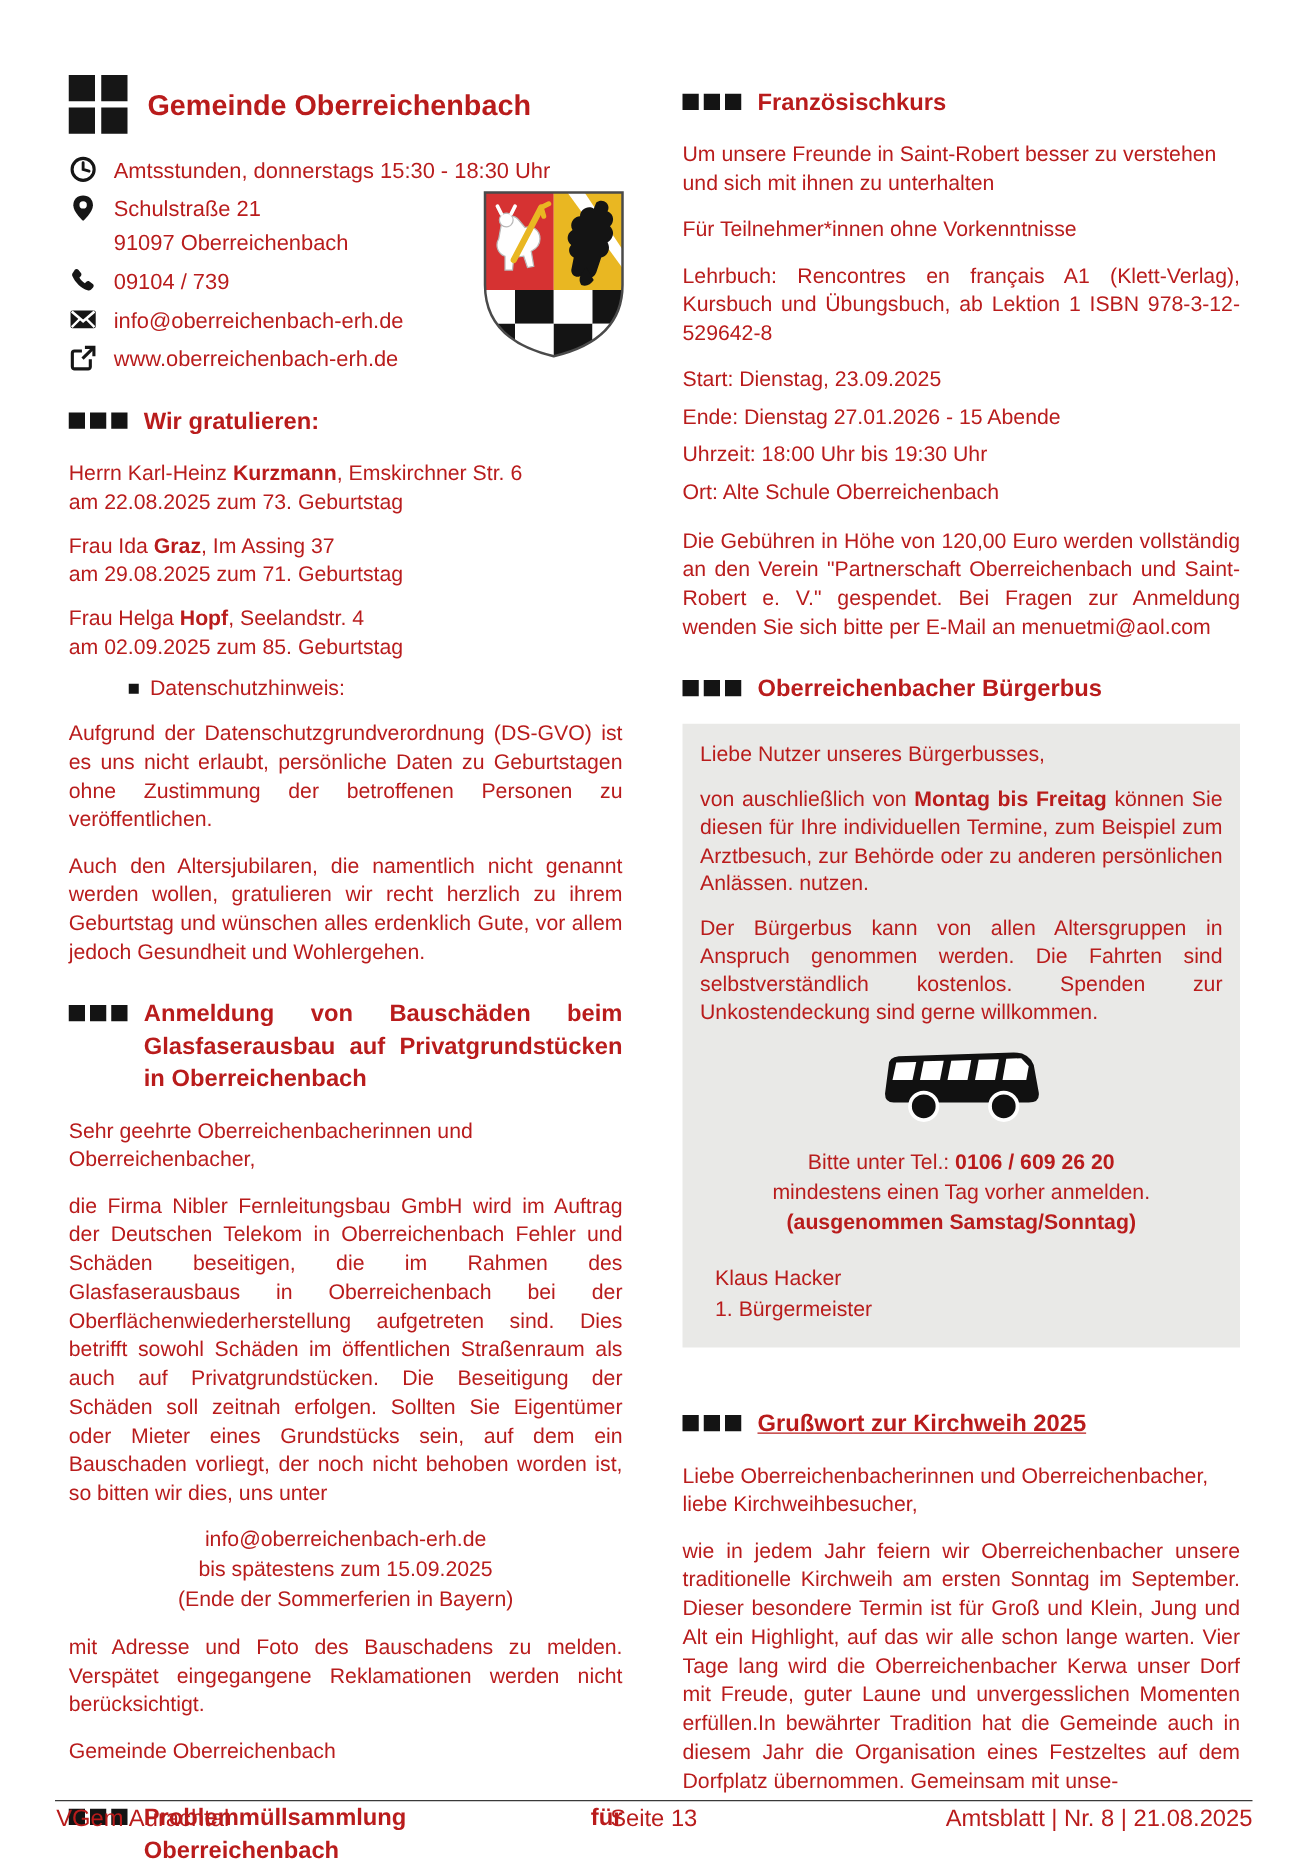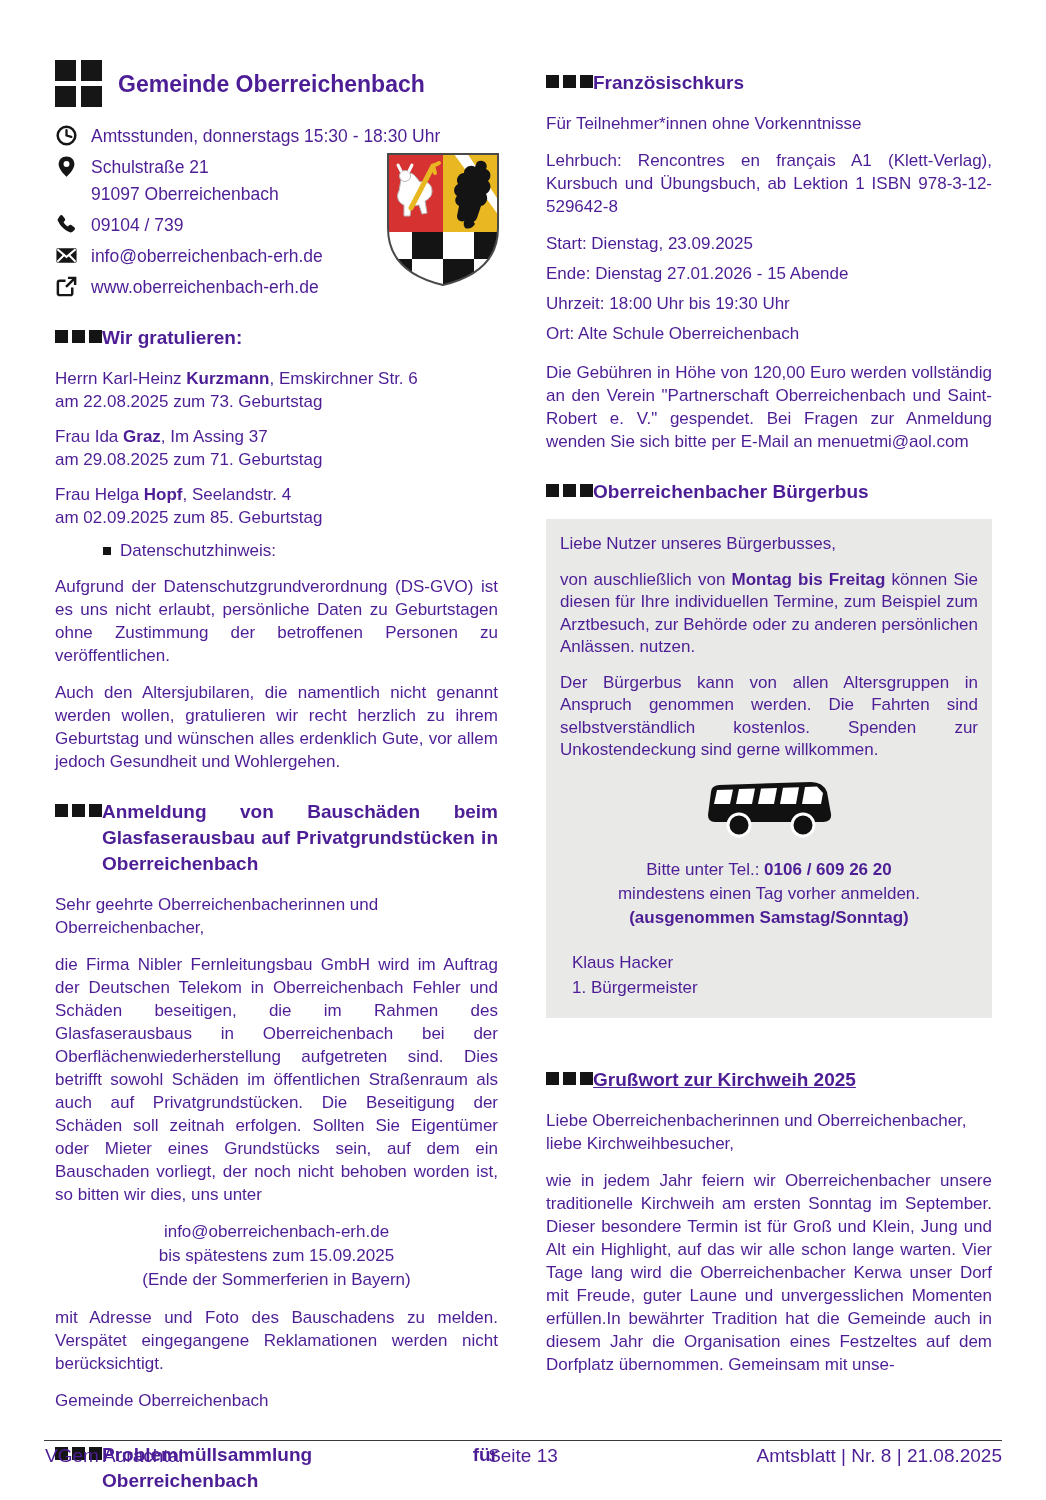--- a/index.html
+++ b/index.html
@@ -1,36 +1,36 @@
 <!DOCTYPE html>
 <html lang="de"><head>
 <meta charset="utf-8">
 <style>
   html,body{margin:0;padding:0;background:#ffffff;}
   .page{position:relative;width:1046px;height:1500px;background:#fff;overflow:hidden;
-        font-family:"Liberation Sans","DejaVu Sans",sans-serif;color:#4c1d95;}
+        font-family:"Liberation Sans","DejaVu Sans",sans-serif;color:#b91c1c;}
   .col{position:absolute;}
   .col-left{left:55px;top:60px;width:443px;}
   .col-right{left:546px;top:70px;width:446px;}
 
   
   .brand-row{display:flex;align-items:center;gap:16px;margin-bottom:16px;}
   .logo{display:grid;grid-template-columns:21px 21px;grid-template-rows:21px 21px;gap:5px;}
   .logo i{background:#161616;display:block;}
   h1{font-size:23px;line-height:26px;margin:0;font-weight:bold;}
 
   .contacts{margin-bottom:20px;}
   .c-row{display:grid;grid-template-columns:36px auto;align-items:start;margin-bottom:4px;}
   .c-icon{width:23px;height:23px;margin-top:1px;}
   .c-text{font-size:17.5px;line-height:27px;}
 
   .coat{position:absolute;left:326px;top:90px;width:124px;height:140px;}
 
   
-  .sec{display:flex;align-items:flex-start;margin:26px 0 16px;}
+  .sec{display:flex;align-items:flex-start;gap:13px;margin:26px 0 16px;}
   .mk{display:inline-flex;gap:4px;flex:none;margin-top:5px;}
   .mk i{width:13px;height:13px;background:#141414;display:block;}
   .sec h2{margin:0;font-size:19px;line-height:26px;font-weight:bold;text-align:justify;}
 
   p,.line{font-size:17px;line-height:23px;margin:0 0 14px;}
   .just{text-align:justify;}
   .entry{margin:0 0 12px;}
   .bullet-row{display:flex;align-items:center;gap:9px;margin:6px 0 14px;font-size:17px;padding-left:48px;}
   .sq-small{width:8px;height:8px;background:#141414;flex:none;}
   .centerblock{text-align:center;margin:0 0 14px;}
@@ -208,20 +208,21 @@
   <div class="col col-right">
 
     <div class="sec" style="margin-top:0;">
       <span class="mk">
           <i></i>
           <i></i>
           <i></i>
         </span>
       <h2>Französischkurs</h2>
     </div>
+    <p>Um unsere Freunde in Saint-Robert besser zu verstehen und sich mit ihnen zu unterhalten</p>
     <p>Für Teilnehmer*innen ohne Vorkenntnisse</p>
     <p class="just">Lehrbuch: Rencontres en français A1 (Klett-Verlag), Kursbuch und Übungsbuch, ab Lektion 1 ISBN 978-3-12-529642-8</p>
     <div class="line tightline">Start: Dienstag, 23.09.2025</div>
     <div class="line tightline">Ende: Dienstag 27.01.2026 - 15 Abende</div>
     <div class="line tightline">Uhrzeit: 18:00 Uhr bis 19:30 Uhr</div>
     <div class="line lastline">Ort: Alte Schule Oberreichenbach</div>
     <p class="just" style="margin-bottom:24px;">Die Gebühren in Höhe von 120,00 Euro werden vollständig an den Verein "Partnerschaft Oberreichenbach und Saint-Robert e. V." gespendet. Bei Fragen zur Anmeldung wenden Sie sich bitte per E-Mail an menuetmi@aol.com</p>
 
     <div class="sec" style="margin-bottom:14px;">
       <span class="mk">

